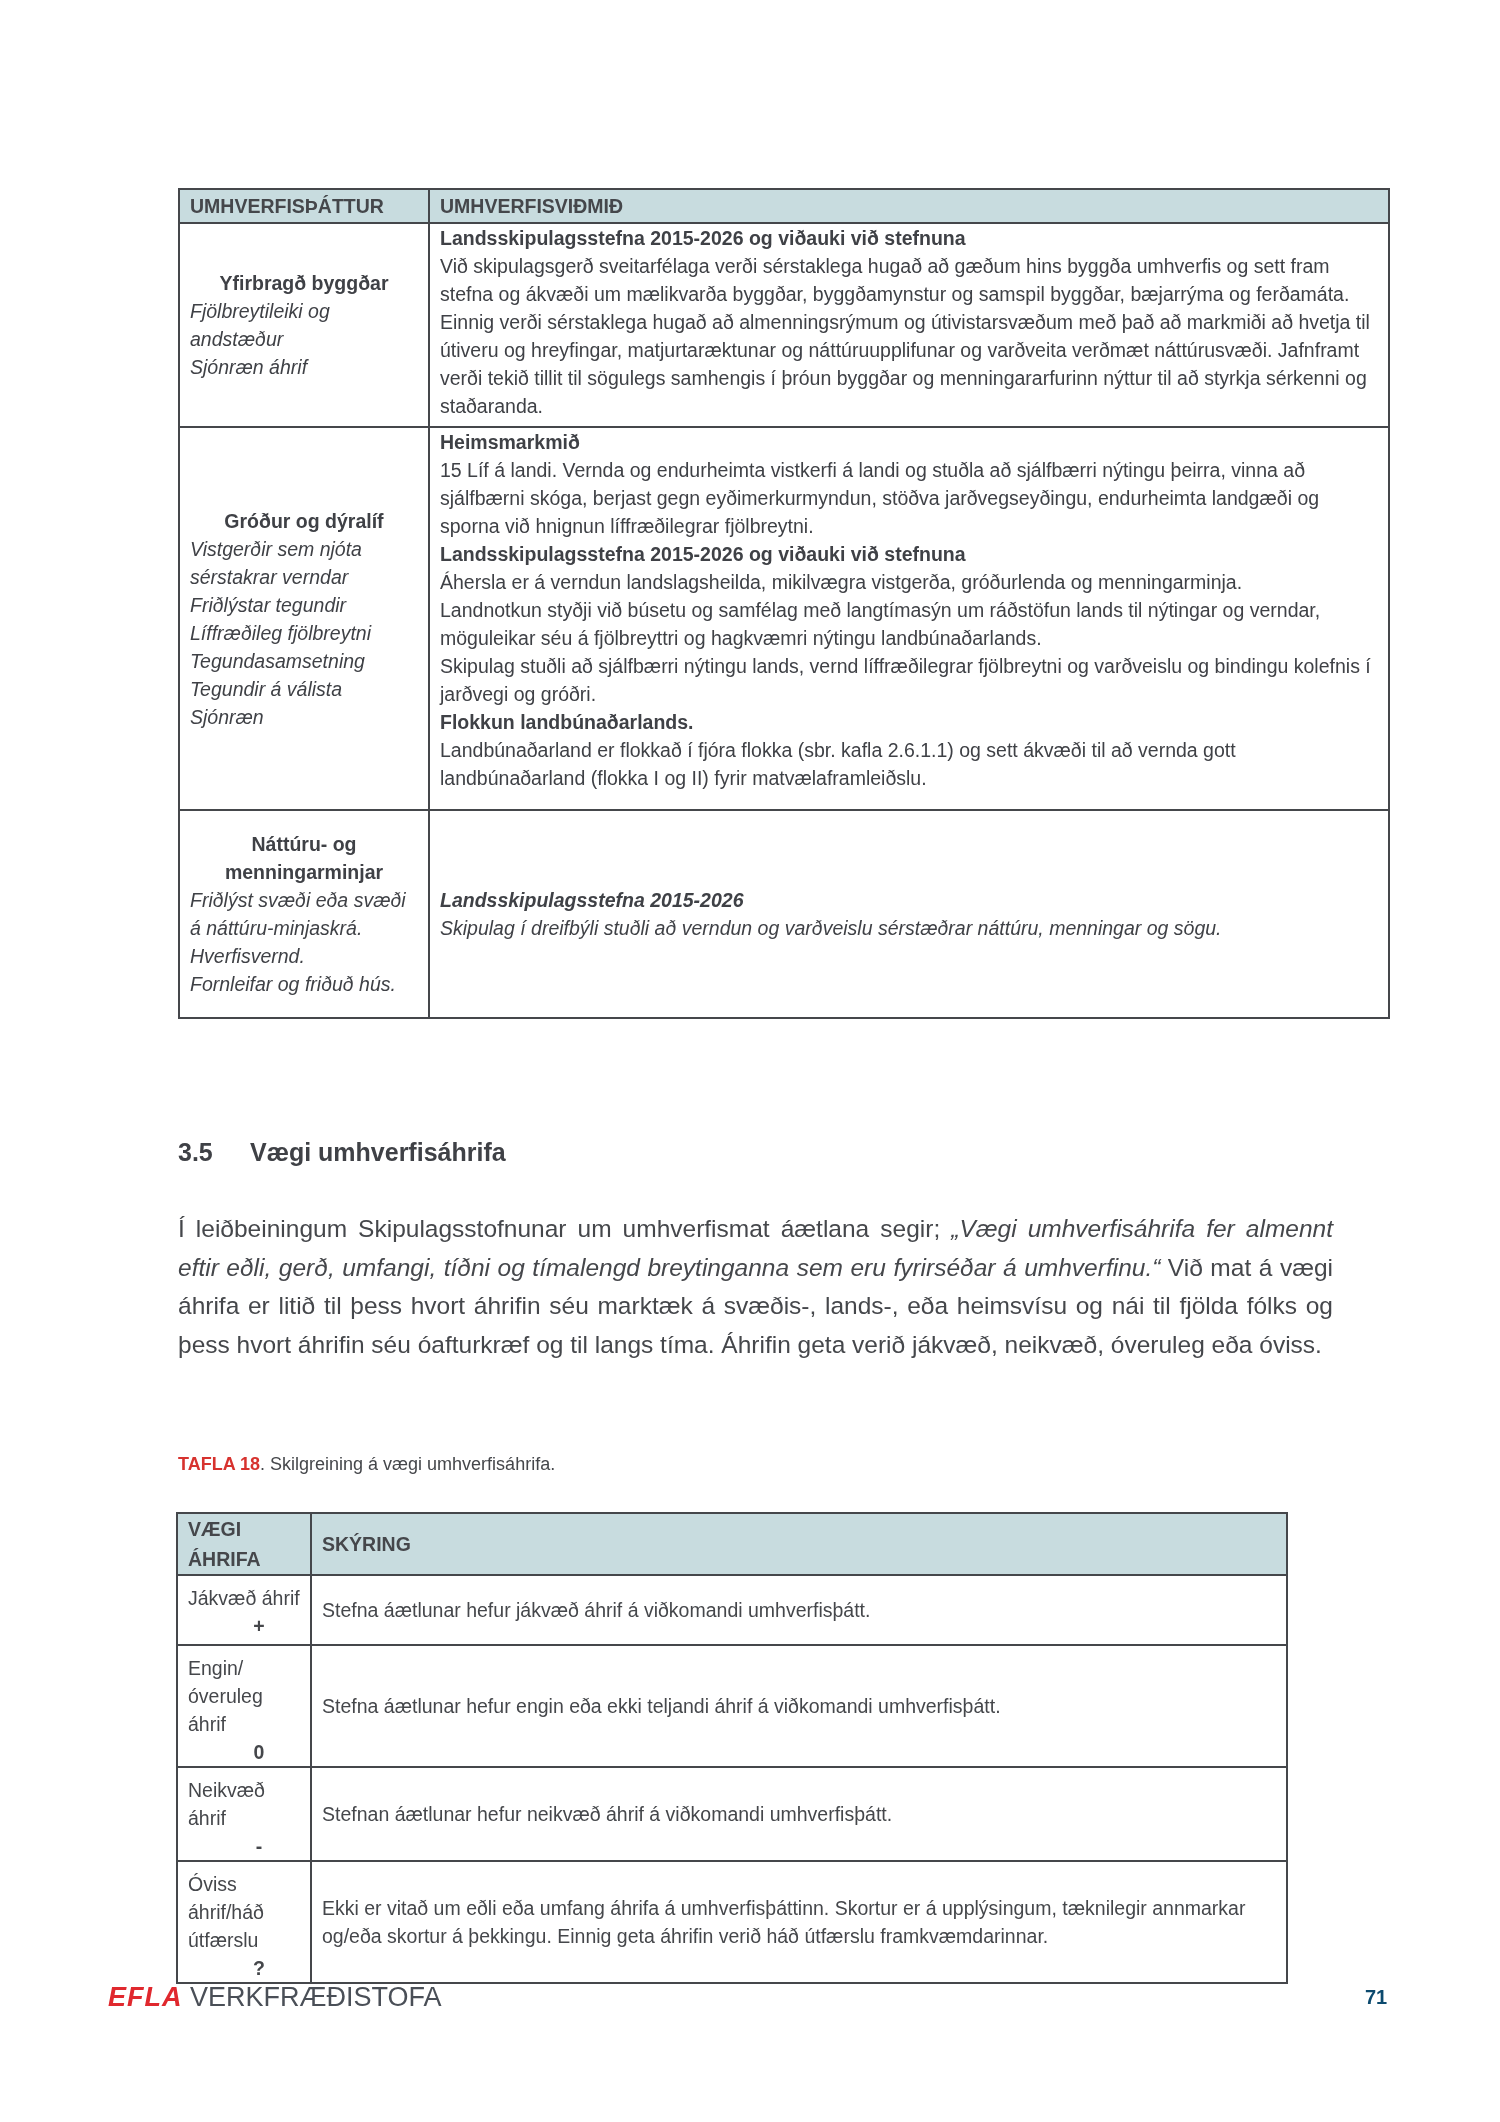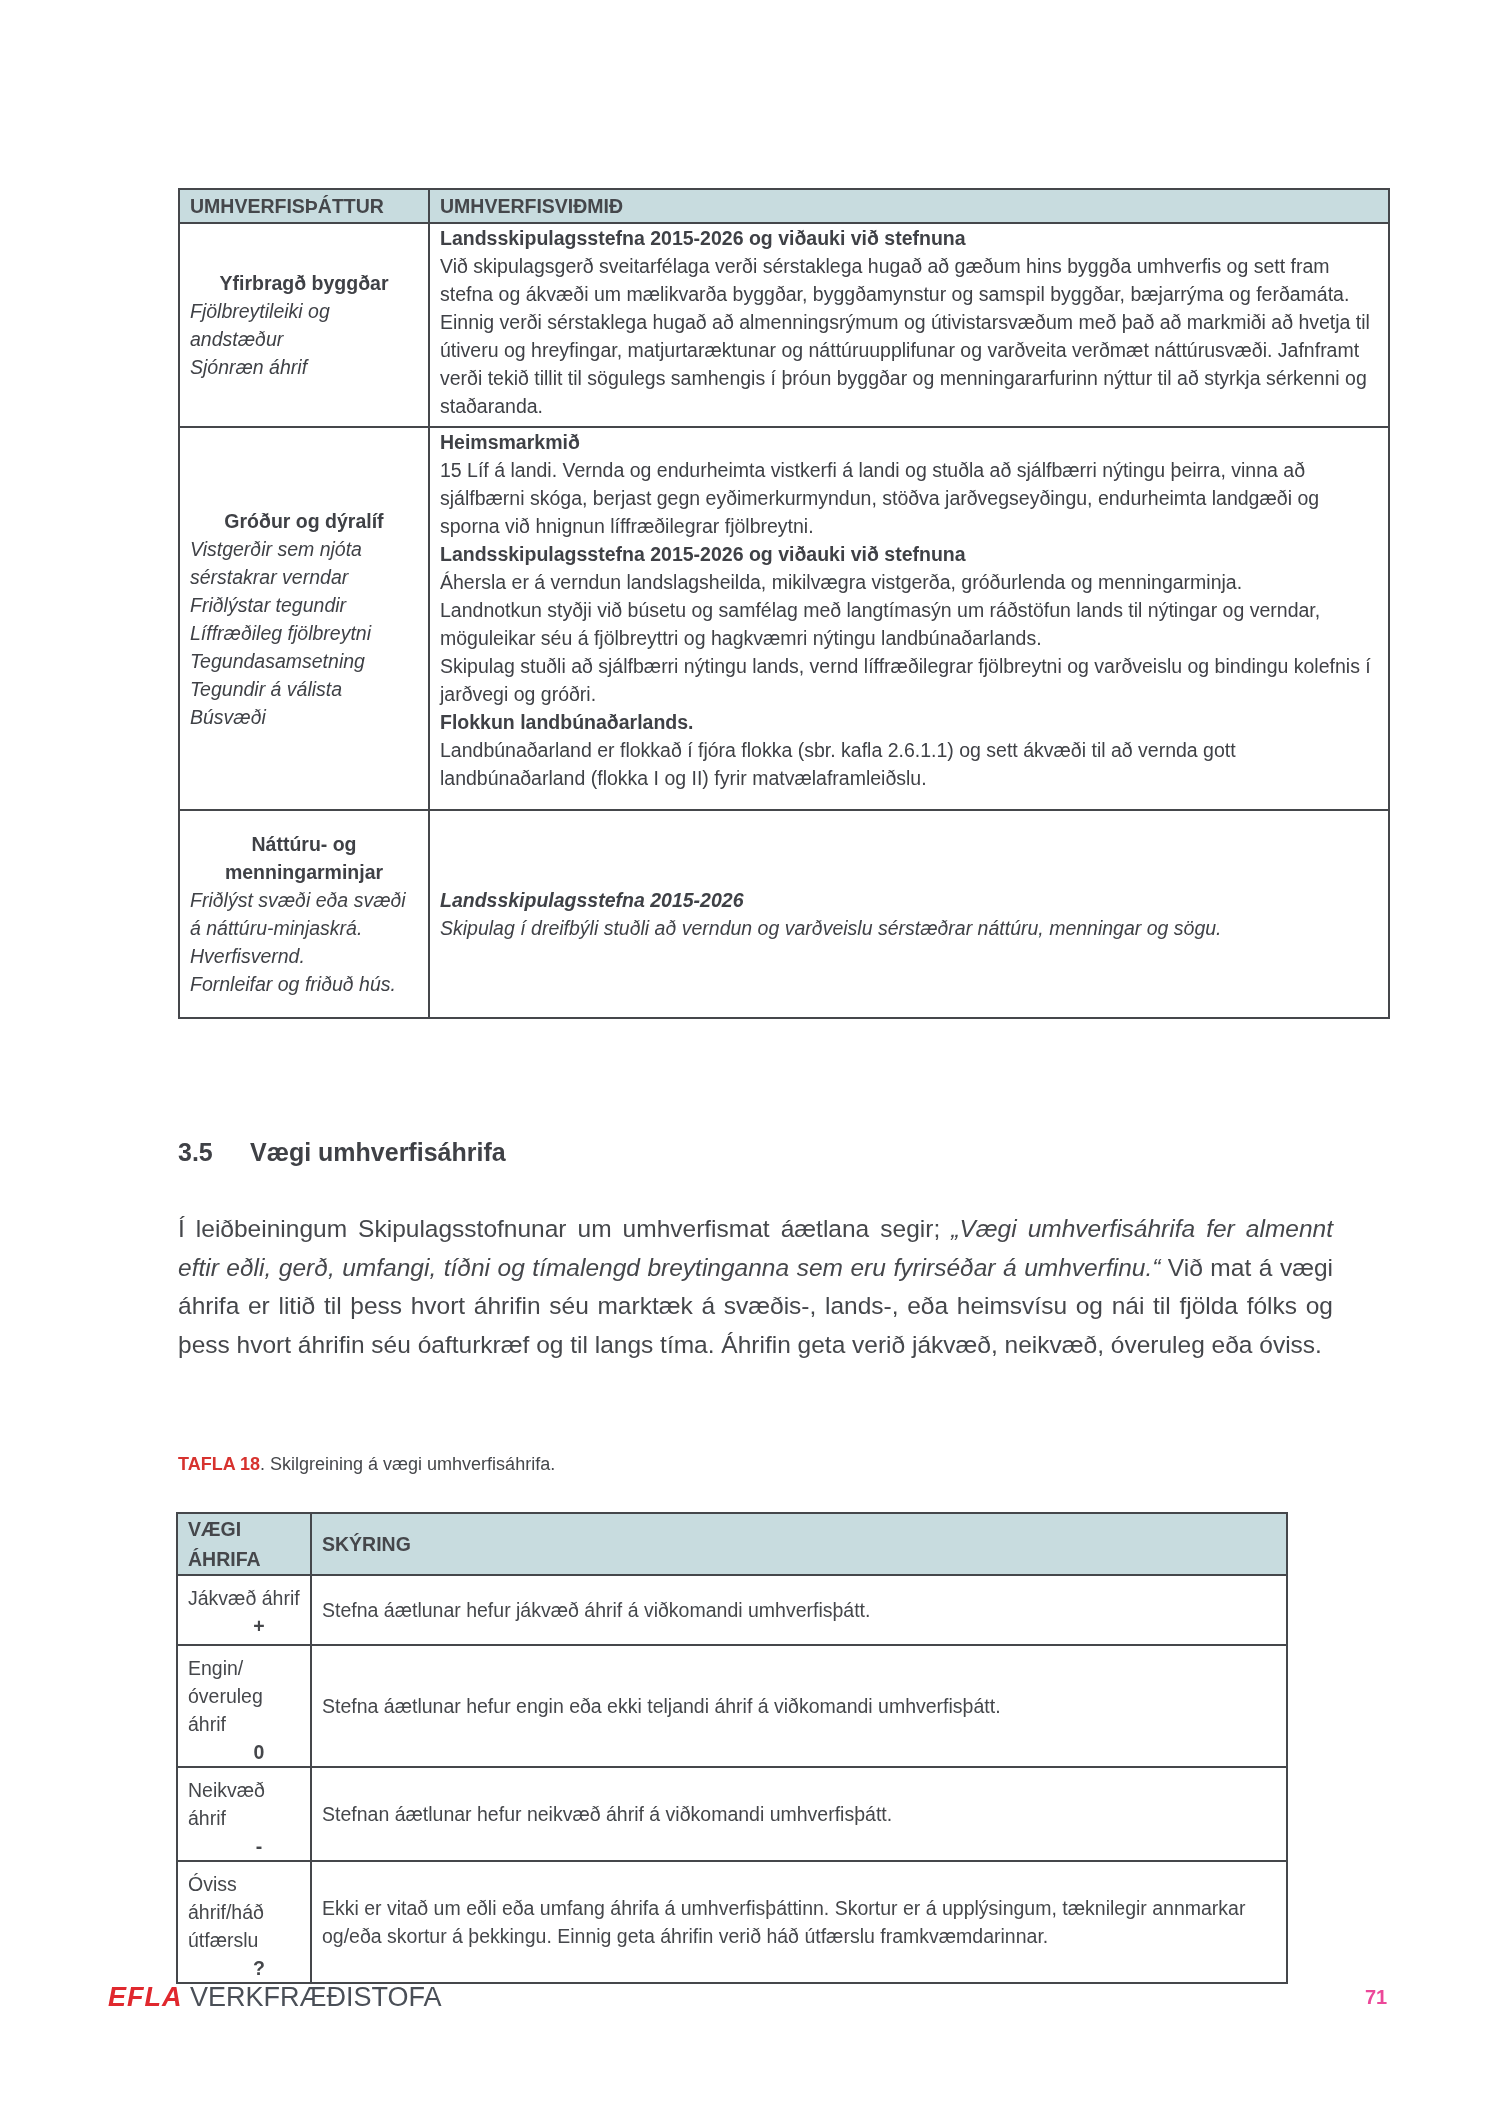--- a/index.html
+++ b/index.html
@@ -49,21 +49,21 @@
   #t2 .sym { display: block; text-align: center; font-weight: bold; padding-left: 30px; }
   #t2 tr.a td { height: 60px; }
   #t2 tr.b td { height: 89px; }
   #t2 tr.c td { height: 60px; }
   #t2 tr.d td { height: 88px; }
 
   
   #logo { left: 108px; top: 1982px; font-size: 27px; white-space: nowrap; letter-spacing: 0px; }
   #logo .efla { color: #e0282e; font-weight: bold; font-style: italic; letter-spacing: 1px; }
   #logo .verk { color: #4a4f57; font-weight: normal; text-align: right; }
-  #pageno { left: 1365px; top: 1986px; font-size: 20px; font-weight: bold; color: #ec4899; }
+  #pageno { left: 1365px; top: 1986px; font-size: 20px; font-weight: bold; color: #0c4a6e; }
 </style>
 </head>
 <body>
 
 <table id="t1" class="abs">
   <colgroup>
       <col class="c1">
       <col>
     </colgroup>
   <thead>
@@ -85,21 +85,21 @@
       </td>
     </tr>
     <tr class="r2">
       <td class="left">
         <span class="ttl">Gróður og dýralíf</span>
         <span class="it">Vistgerðir sem njóta sérstakrar verndar</span>
         <span class="it">Friðlýstar tegundir</span>
         <span class="it">Líffræðileg fjölbreytni</span>
         <span class="it">Tegundasamsetning</span>
         <span class="it">Tegundir á válista</span>
-        <span class="it">Búsvæði</span>
+        <span class="it">Sjónræn</span>
       </td>
       <td class="right">
         <span class="bold">Heimsmarkmið</span>
         <span class="p">15 Líf á landi. Vernda og endurheimta vistkerfi á landi og stuðla að sjálfbærri nýtingu þeirra, vinna að sjálfbærni skóga, berjast gegn eyðimerkurmyndun, stöðva jarðvegseyðingu, endurheimta landgæði og sporna við hnignun líffræðilegrar fjölbreytni.</span>
         <span class="bold">Landsskipulagsstefna 2015-2026 og viðauki við stefnuna</span>
         <span class="p">Áhersla er á verndun landslagsheilda, mikilvægra vistgerða, gróðurlenda og menningarminja.</span>
         <span class="p">Landnotkun styðji við búsetu og samfélag með langtímasýn um ráðstöfun lands til nýtingar og verndar, möguleikar séu á fjölbreyttri og hagkvæmri nýtingu landbúnaðarlands.</span>
         <span class="p">Skipulag stuðli að sjálfbærri nýtingu lands, vernd líffræðilegrar fjölbreytni og varðveislu og bindingu kolefnis í jarðvegi og gróðri.</span>
         <span class="bold">Flokkun landbúnaðarlands.</span>
         <span class="p">Landbúnaðarland er flokkað í fjóra flokka (sbr. kafla 2.6.1.1) og sett ákvæði til að vernda gott landbúnaðarland (flokka I og II) fyrir matvælaframleiðslu.</span>

